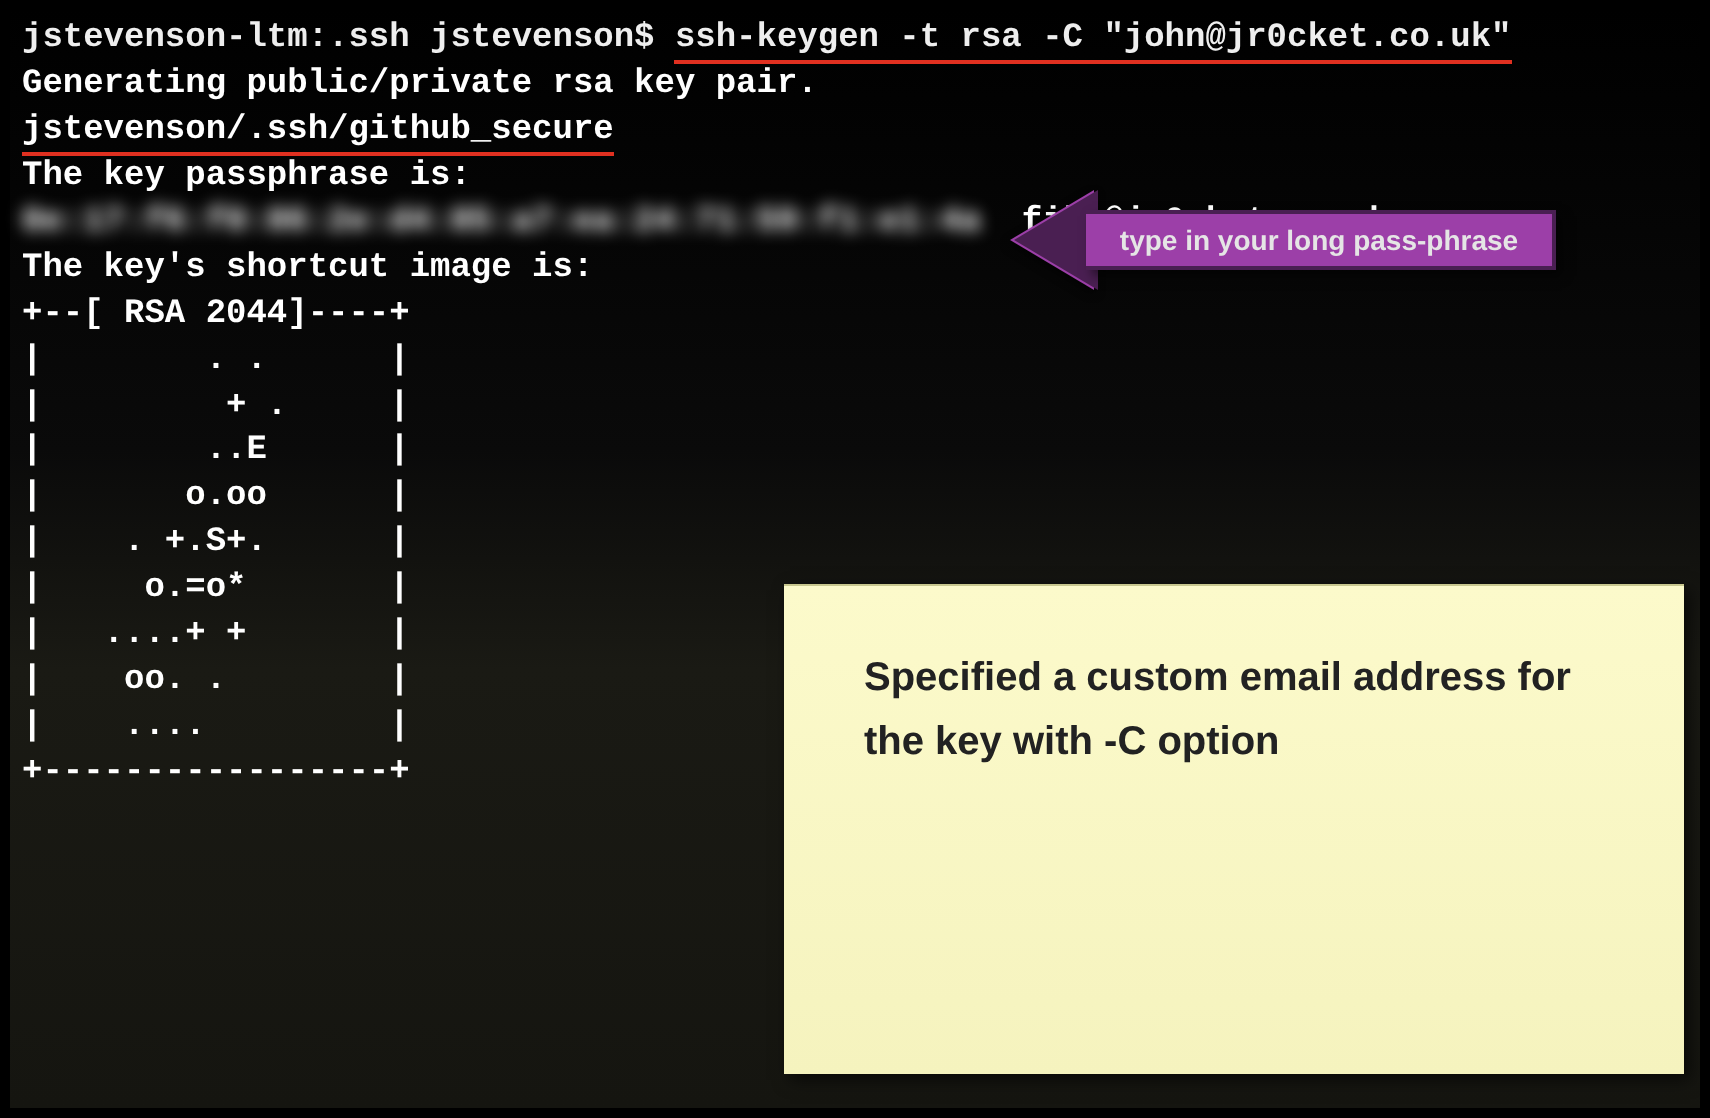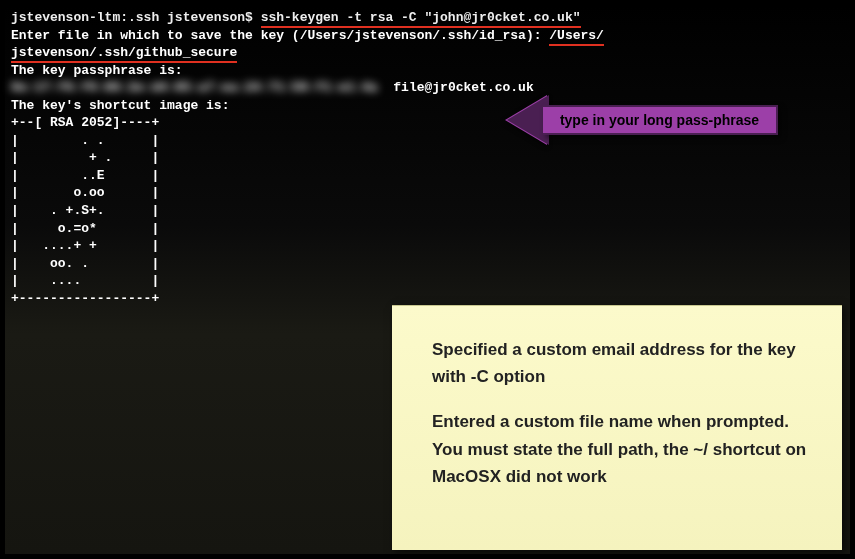--- a/index.html
+++ b/index.html
@@ -23,21 +23,21 @@
       width: 100%;
       height: 100%;
       background: linear-gradient(to bottom, #000 0%, #0a0a0a 40%, #1a1a14 60%, #151510 100%);
       padding: 4px 6px;
       line-height: 1.35;
     }
     .line {
       white-space: pre;
       font-family: 'Comic Sans MS', 'Courier New', monospace;
       font-weight: bold;
-      font-size: 13px;
+      font-size: 17px;
     }
     .prompt {
       color: #eee;
     }
     .cmd {
       color: #eee;
     }
     .underline-red {
       border-bottom: 2px solid #e03020;
       padding-bottom: 1px;
@@ -66,21 +66,21 @@
       left: 38px;
       top: 4px;
       width: 235px;
       height: 30px;
       background: #9c3fa8;
       border: 2px solid #4a1f52;
       border-left: none;
       display: flex;
       align-items: center;
       justify-content: center;
-      color: #000000;
+      color: #e5e5e5;
       font-family: Arial, sans-serif;
       font-size: 14px;
       font-weight: bold;
       box-shadow: 3px 3px 5px rgba(0,0,0,0.5);
     }
     .arrow-head {
       position: absolute;
       left: 0;
       top: -6px;
       width: 0;
@@ -98,63 +98,62 @@
       width: 0;
       height: 0;
       border-top: 25px solid transparent;
       border-bottom: 25px solid transparent;
       border-right: 42px solid #4a1f52;
       z-index: -1;
     }
     .sticky-note {
       position: absolute;
       right: 8px;
-      bottom: 4px;
+      bottom: 17px;
       width: 450px;
       height: 245px;
       background: linear-gradient(to bottom, #fcfacb, #f5f3be);
       border-top: 1px solid #c8c78f;
       box-shadow: 3px 3px 8px rgba(0,0,0,0.6);
       padding: 30px 30px 20px 40px;
       font-family: Arial, sans-serif;
-      font-size: 17px;
+      font-size: 20px;
       font-weight: bold;
       color: #222;
       line-height: 1.6;
     }
     .sticky-note p {
       margin-bottom: 18px;
     }
   </style>
 </head>
 <body>
 
 <div class="terminal">
   <div class="line"><span class="prompt">jstevenson-ltm:.ssh jstevenson$ </span><span class="cmd underline-red">ssh-keygen -t rsa -C "john@jr0cket.co.uk"</span></div>
-  <div class="line"><span>Enter file in which to save the key (/Users/jstevenson/.ssh/id_rsa): </span><span class="underline-red">/Users/</span></div>
+  <div class="line">Generating public/private rsa key pair.</div>
   <div class="line"><span class="underline-red">jstevenson/.ssh/github_secure</span></div>
   <div class="line">The key passphrase is:</div>
   <div class="line"><span class="blurred">0e:17:f6:f0:86:2e:d4:85:a7:ea:24:71:59:f1:e1:4a</span><span>  file@jr0cket.co.uk</span></div>
   <div class="line">The key's shortcut image is:</div>
   <div class="randomart">
-    <div class="line">+--[ RSA 2052]----+</div>
+    <div class="line">+--[ RSA 2044]----+</div>
     <div class="line">|        . .      |</div>
     <div class="line">|         + .     |</div>
     <div class="line">|        ..E      |</div>
     <div class="line">|       o.oo      |</div>
     <div class="line">|    . +.S+.      |</div>
     <div class="line">|     o.=o*       |</div>
     <div class="line">|   ....+ +       |</div>
     <div class="line">|    oo. .        |</div>
     <div class="line">|    ....         |</div>
     <div class="line">+-----------------+</div>
   </div>
 
   <div class="arrow-annotation">
     <div class="arrow-head"></div>
     <div class="arrow-body">type in your long pass-phrase</div>
   </div>
 
   <div class="sticky-note">
     <p>Specified a custom email address for the key with -C option</p>
-    <p>Entered a custom file name when prompted.  You must state the full path, the ~/ shortcut on MacOSX did not work</p>
   </div>
 </div>
 
 </body></html>

